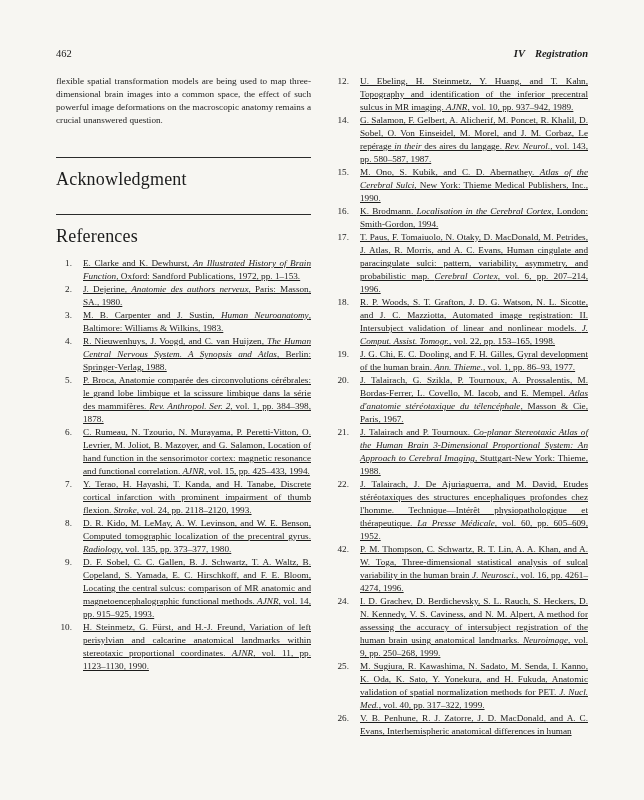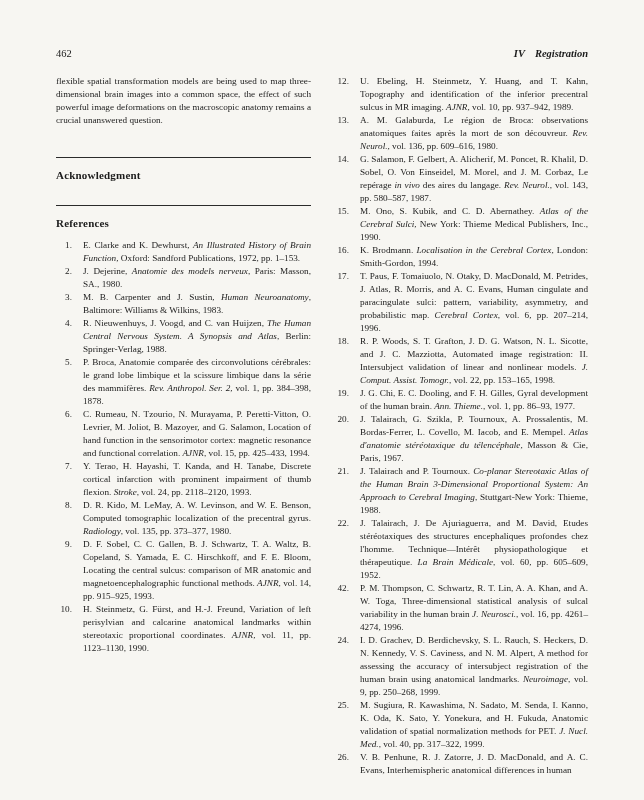--- a/index.html
+++ b/index.html
@@ -34,40 +34,40 @@
     line-height: 13px;
     text-align: justify;
     margin: 0;
   }
   .sec-rule {
     border: none;
     border-top: 1.2px solid #2b2b2b;
     margin: 0 0 11px 0;
   }
   .sec-heading {
-    font-size: 11px;
-    font-weight: bold;
+    font-size: 18px;
+    font-weight: normal;
     margin: 0 0 10px 0;
     letter-spacing: 0.2px;
   }
   .ack-section { margin-top: 30px; }
   .refs-section { margin-top: 24px; }
   .ref-list {
     list-style: none;
     margin: 0; padding: 0;
     font-size: 9.2px;
     line-height: 13px;
   }
   .ref-item { display: flex; gap: 11px; }
   .ref-num {
     flex: 0 0 16px;
     text-align: right;
     white-space: nowrap;
   }
-  .ref-text { flex: 1; text-align: justify; }
+  .ref-text { flex: 1; text-align: justify; text-decoration: underline; }
 </style>
 </head>
 <body>
 
 <div class="page">
 
   <header class="running-head">
     <span class="page-num">462</span>
     <span class="section">
       <span class="part">IV</span><span>Registration</span>
@@ -87,21 +87,21 @@
       <section class="refs-section">
         <hr class="sec-rule">
         <h2 class="sec-heading">References</h2>
         <ol class="ref-list">
             <li class="ref-item">
               <span class="ref-num">1.</span>
               <span class="ref-text">E. Clarke and K. Dewhurst, <i>An Illustrated History of Brain Function</i>, Oxford: Sandford Publications, 1972, pp. 1–153.</span>
             </li>
             <li class="ref-item">
               <span class="ref-num">2.</span>
-              <span class="ref-text">J. Dejerine, <i>Anatomie des models nerveux</i>, Paris: Masson, SA., 1980.</span>
+              <span class="ref-text">J. Dejerine, <i>Anatomie des authors nerveux</i>, Paris: Masson, SA., 1980.</span>
             </li>
             <li class="ref-item">
               <span class="ref-num">3.</span>
               <span class="ref-text">M. B. Carpenter and J. Sustin, <i>Human Neuroanatomy</i>, Baltimore: Williams &amp; Wilkins, 1983.</span>
             </li>
             <li class="ref-item">
               <span class="ref-num">4.</span>
               <span class="ref-text">R. Nieuwenhuys, J. Voogd, and C. van Huijzen, <i>The Human Central Nervous System. A Synopsis and Atlas</i>, Berlin: Springer-Verlag, 1988.</span>
             </li>
             <li class="ref-item">
@@ -132,26 +132,22 @@
       </section>
     </div>
 
     <div class="col col-right">
       <ol class="ref-list">
           <li class="ref-item">
             <span class="ref-num">12.</span>
             <span class="ref-text">U. Ebeling, H. Steinmetz, Y. Huang, and T. Kahn, Topography and identification of the inferior precentral sulcus in MR imaging. <i>AJNR</i>, vol. 10, pp. 937–942, 1989.</span>
           </li>
           <li class="ref-item">
-            <span class="ref-num">13.</span>
-            <span class="ref-text">A. M. Galaburda, Le région de Broca: observations anatomiques faites après la mort de son découvreur. <i>Rev. Neurol.</i>, vol. 136, pp. 609–616, 1980.</span>
-          </li>
-          <li class="ref-item">
             <span class="ref-num">14.</span>
-            <span class="ref-text">G. Salamon, F. Gelbert, A. Alicherif, M. Poncet, R. Khalil, D. Sobel, O. Von Einseidel, M. Morel, and J. M. Corbaz, Le repérage <i>in vivo</i> des aires du langage. <i>Rev. Neurol.</i>, vol. 143, pp. 580–587, 1987.</span>
+            <span class="ref-text">G. Salamon, F. Gelbert, A. Alicherif, M. Poncet, R. Khalil, D. Sobel, O. Von Einseidel, M. Morel, and J. M. Corbaz, Le repérage <i>in their</i> des aires du langage. <i>Rev. Neurol.</i>, vol. 143, pp. 580–587, 1987.</span>
           </li>
           <li class="ref-item">
             <span class="ref-num">15.</span>
             <span class="ref-text">M. Ono, S. Kubik, and C. D. Abernathey. <i>Atlas of the Cerebral Sulci</i>, New York: Thieme Medical Publishers, Inc., 1990.</span>
           </li>
           <li class="ref-item">
             <span class="ref-num">16.</span>
             <span class="ref-text">K. Brodmann. <i>Localisation in the Cerebral Cortex</i>, London: Smith-Gordon, 1994.</span>
           </li>
           <li class="ref-item">
@@ -169,21 +165,21 @@
           <li class="ref-item">
             <span class="ref-num">20.</span>
             <span class="ref-text">J. Talairach, G. Szikla, P. Tournoux, A. Prossalentis, M. Bordas-Ferrer, L. Covello, M. Iacob, and E. Mempel. <i>Atlas d'anatomie stéréotaxique du télencéphale</i>, Masson &amp; Cie, Paris, 1967.</span>
           </li>
           <li class="ref-item">
             <span class="ref-num">21.</span>
             <span class="ref-text">J. Talairach and P. Tournoux. <i>Co-planar Stereotaxic Atlas of the Human Brain 3-Dimensional Proportional System: An Approach to Cerebral Imaging</i>, Stuttgart-New York: Thieme, 1988.</span>
           </li>
           <li class="ref-item">
             <span class="ref-num">22.</span>
-            <span class="ref-text">J. Talairach, J. De Ajuriaguerra, and M. David, Etudes stéréotaxiques des structures encephaliques profondes chez l'homme. Technique—Intérêt physiopathologique et thérapeutique. <i>La Brain Médicale</i>, vol. 60, pp. 605–609, 1952.</span>
+            <span class="ref-text">J. Talairach, J. De Ajuriaguerra, and M. David, Etudes stéréotaxiques des structures encephaliques profondes chez l'homme. Technique—Intérêt physiopathologique et thérapeutique. <i>La Presse Médicale</i>, vol. 60, pp. 605–609, 1952.</span>
           </li>
           <li class="ref-item">
             <span class="ref-num">42.</span>
             <span class="ref-text">P. M. Thompson, C. Schwartz, R. T. Lin, A. A. Khan, and A. W. Toga, Three-dimensional statistical analysis of sulcal variability in the human brain <i>J. Neurosci.</i>, vol. 16, pp. 4261–4274, 1996.</span>
           </li>
           <li class="ref-item">
             <span class="ref-num">24.</span>
             <span class="ref-text">I. D. Grachev, D. Berdichevsky, S. L. Rauch, S. Heckers, D. N. Kennedy, V. S. Caviness, and N. M. Alpert, A method for assessing the accuracy of intersubject registration of the human brain using anatomical landmarks. <i>Neuroimage</i>, vol. 9, pp. 250–268, 1999.</span>
           </li>
           <li class="ref-item">

